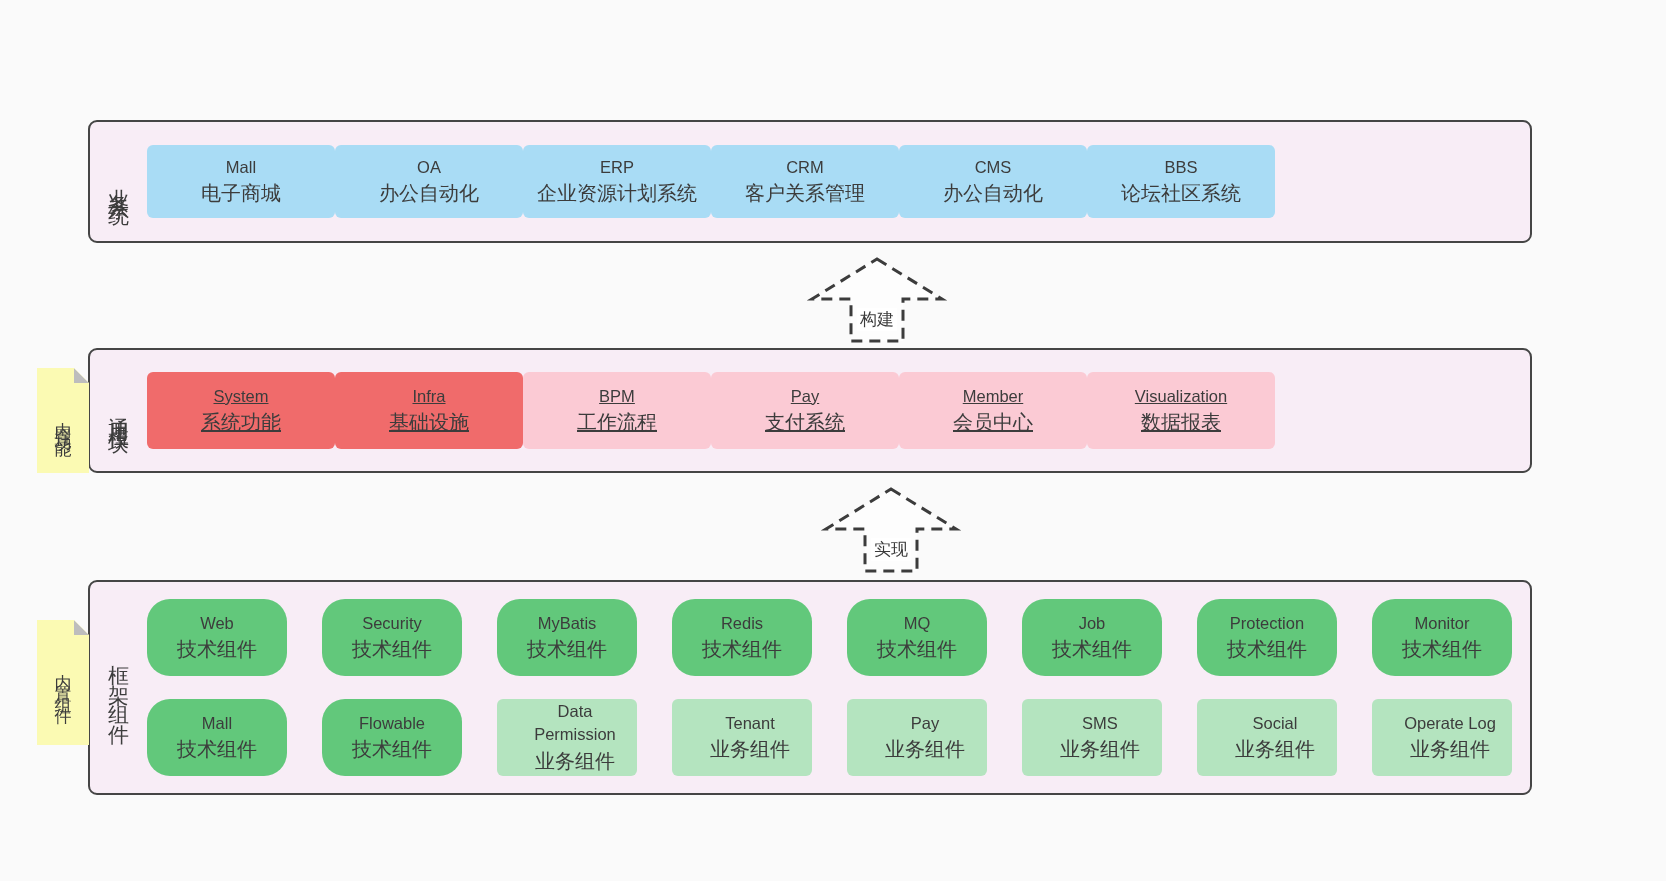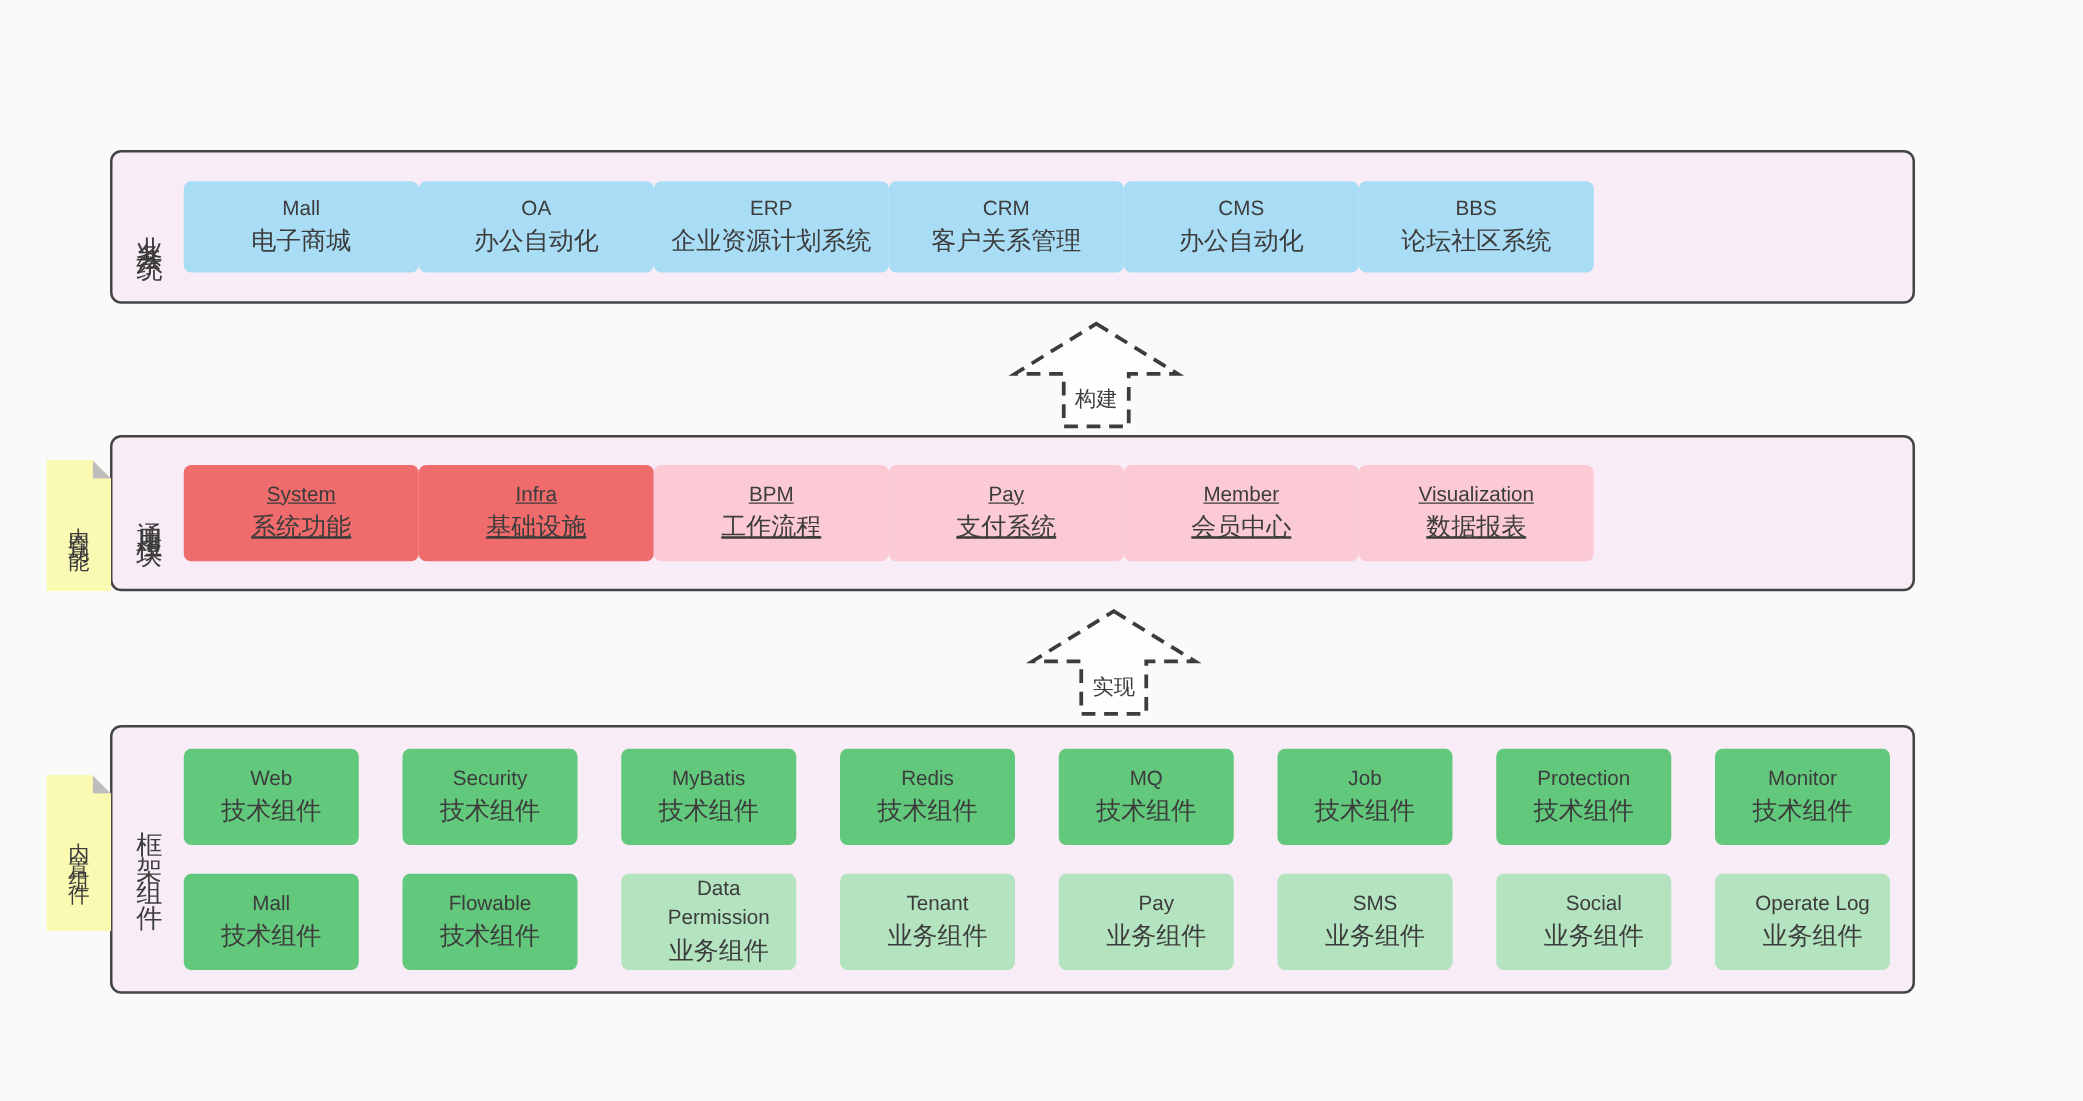--- a/index.html
+++ b/index.html
@@ -68,21 +68,21 @@
     padding: 2px 8px;
     line-height: 1.42;
   }
   .layer2 .box { height: 77px; text-decoration: underline; }
   .layer3 .box { width: 140px; height: 77px; }
   .bname { font-size: 16.5px; }
   .bdesc { font-size: 20px; }
   .blue        { background: var(--box-blue, #a9dcf5); }
   .red         { background: var(--box-red, #f06b6b); }
   .pink        { background: var(--box-pink, #fbcad4); }
-  .green-dark  { background: var(--box-green-dark, #62c87b); }
+  .green-dark  { background: var(--box-green-dark, #62c87b); border-radius: 23px; }
   .green-light { background: var(--box-green-light, #b4e4bf); padding-left: 24px; }
 
   
   .note {
     position: absolute;
     width: 52px;
     background: var(--note-yellow, #fbfab3);
     clip-path: polygon(0 0, calc(100% - 15px) 0, 100% 15px, 100% 100%, 0 100%);
     display: flex;
     align-items: center;

